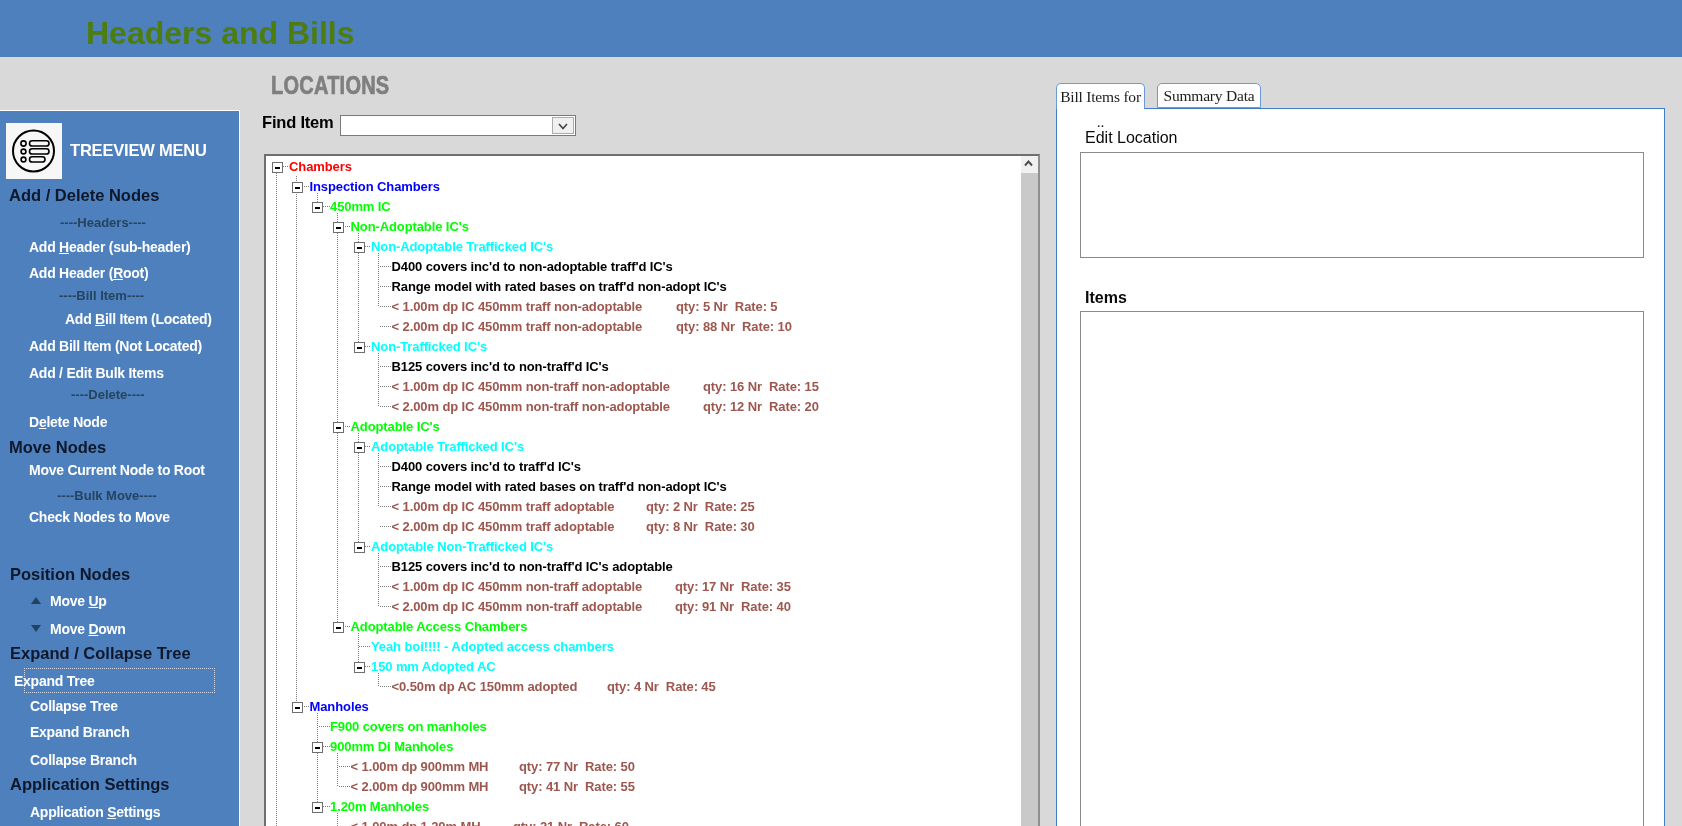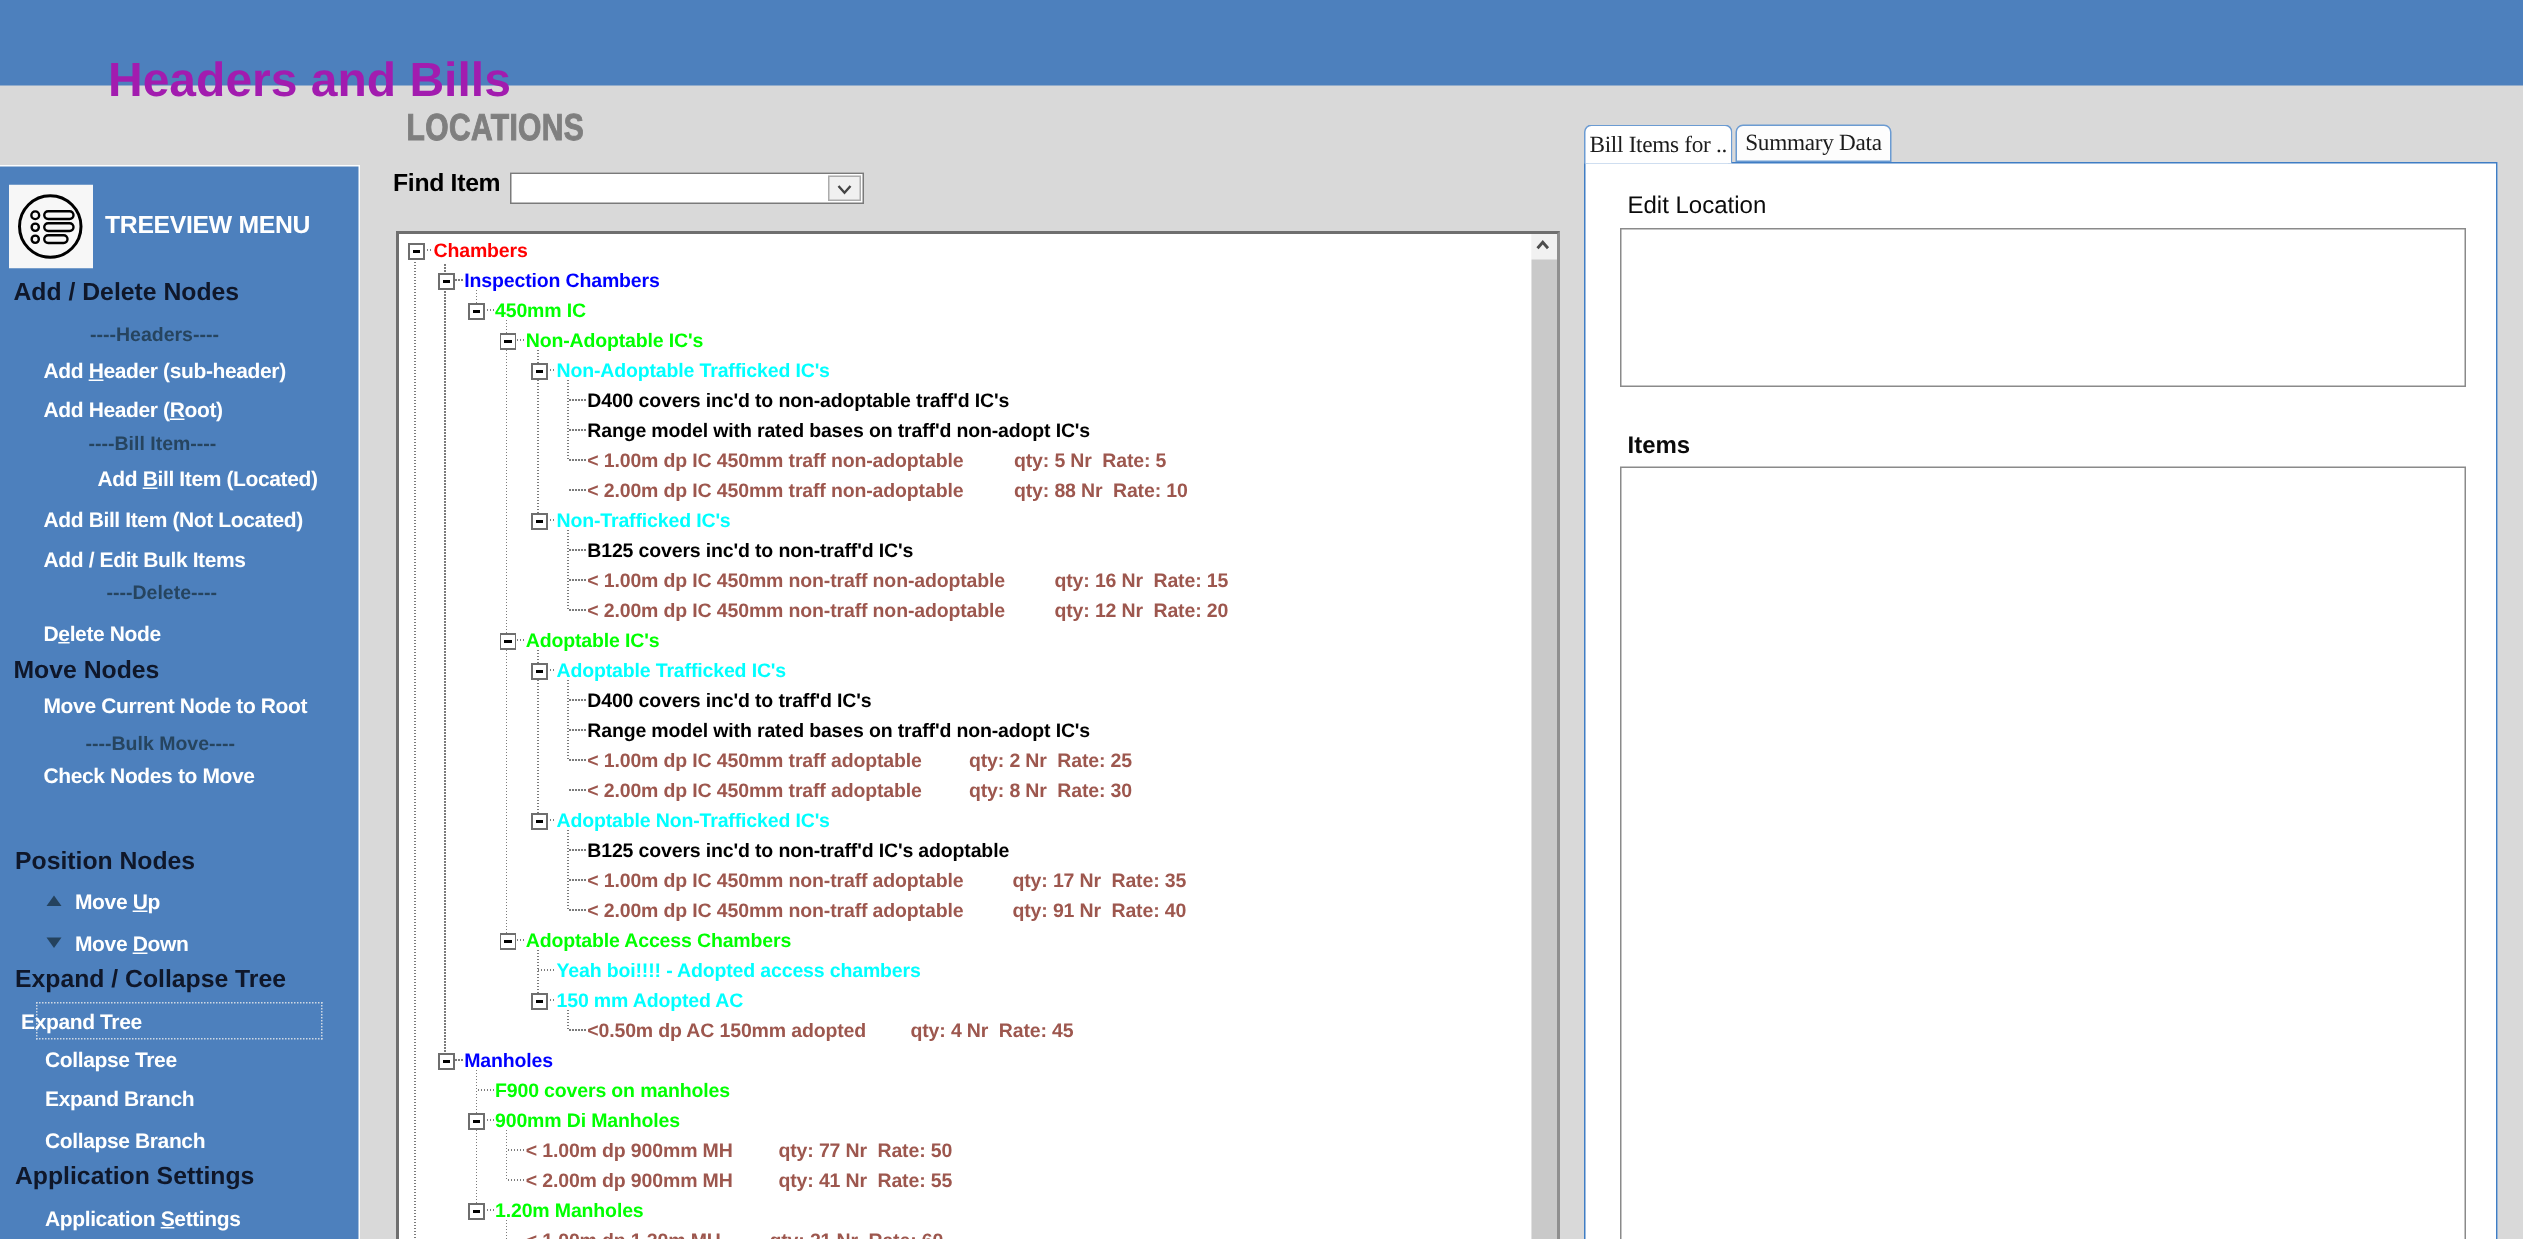--- a/index.html
+++ b/index.html
@@ -1,17 +1,17 @@
 <!DOCTYPE html>
 <html><head><meta charset="utf-8"><style>
 * { margin:0; padding:0; box-sizing:border-box; }
 html,body { width:1682px; height:826px; overflow:hidden; background:#d9d9d9;
   font-family:"Liberation Sans", sans-serif; }
 #topbar { position:absolute; left:0; top:0; width:1682px; height:57px; background:#4d80bd; }
-#title { position:absolute; left:72px; top:17px; font-size:32px; font-weight:bold; color:#a21caf; letter-spacing:0; line-height:32px;margin-top:20px; }
+#title { position:absolute; left:86px; top:17px; font-size:32px; font-weight:bold; color:#4d7c0f; letter-spacing:0; line-height:32px; }
 #sidebar { position:absolute; left:0; top:110px; width:240px; height:716px; background:#4d80bd;
   border-top:1.5px solid #fdfdfd; border-right:1.5px solid #fdfdfd; }
 #sidebar .sh { position:absolute; font-weight:bold; font-size:16.5px; color:#0f172a; letter-spacing:0; white-space:nowrap; line-height:20px; }
 #sidebar .ss { position:absolute; font-weight:bold; font-size:13px; color:#26445f; white-space:nowrap; line-height:20px; }
 #sidebar .si { position:absolute; font-weight:bold; font-size:14px; color:#ffffff; letter-spacing:-0.25px; white-space:nowrap; line-height:20px; }
 .tri { position:absolute; width:0; height:0; }
 .tri.up { border-left:5.5px solid transparent; border-right:5.5px solid transparent; border-bottom:7px solid #24425e; }
 .tri.dn { border-left:5.5px solid transparent; border-right:5.5px solid transparent; border-top:7px solid #24425e; }
 .focusbox { position:absolute; left:24px; top:557px; width:191px; height:25px; border:1px dotted #cfd8e4; }
 #icon { position:absolute; left:6px; top:12px; width:56px; height:56px; }
@@ -20,21 +20,21 @@
 #finditem { position:absolute; left:262px; top:113px; font-size:16.5px; font-weight:bold; color:#000; letter-spacing:-0.2px; }
 #combo { position:absolute; left:340px; top:115px; width:236px; height:21px; background:#fff; border:1px solid #7a7a7a; }
 #combo .btn { position:absolute; right:1px; top:1px; width:22px; height:17px; background:#f0f0f0; border:1px solid #acacac; }
 #combo .btn svg { position:absolute; left:2px; top:0px; }
 #treebox { position:absolute; left:264px; top:154px; width:776px; height:680px; background:#fff;
   border:2px solid #6f6f6f; border-right-color:#8f8f8f; border-bottom-color:#8f8f8f; }
 .tt { font-family:"Liberation Sans", sans-serif; font-size:13px; font-weight:bold; letter-spacing:-0.1px; }
 #scroll { position:absolute; right:0; top:0; width:17px; height:676px; background:#f1f1f1; }
 #scroll .btnup { position:absolute; left:0; top:0; width:17px; height:17px; background:#f1f1f1; }
 #scroll .thumb { position:absolute; left:0; top:17px; width:17px; height:659px; background:#c9c9c9; }
-#tab1 { position:absolute; left:1056px; top:83px; width:99px; height:26px; background:#fff;
+#tab1 { position:absolute; left:1056px; top:83px; width:89px; height:26px; background:#fff;
   border:1px solid #6b9bd2; border-bottom:none; border-radius:5px 5px 0 0; z-index:5;
   font-family:"Liberation Serif", serif; font-size:15.5px; color:#1c1c1c; text-align:center; line-height:25px; letter-spacing:-0.2px;}
 #tab2 { position:absolute; left:1157px; top:83px; width:104px; height:25px; background:#fdfdfd;
   border:1px solid #6b9bd2; border-radius:5px 5px 0 0; z-index:5;
   font-family:"Liberation Serif", serif; font-size:15.5px; color:#1c1c1c; text-align:center; line-height:24px; letter-spacing:-0.2px;}
 #panel { position:absolute; left:1056px; top:108px; width:609px; height:719px; background:#fff; border:1.5px solid #3f7dc4; }
 #lbl-editloc { position:absolute; left:1085px; top:129px; font-size:16px; font-weight:normal; color:#0a0a0a; z-index:6; }
 #box-editloc { position:absolute; left:1080px; top:152px; width:564px; height:106px; background:#fff; border:1px solid #8a8a8a; z-index:6; }
 #lbl-items { position:absolute; left:1085px; top:289px; font-size:16px; font-weight:bold; color:#0a0a0a; z-index:6; }
 #box-items { position:absolute; left:1080px; top:311px; width:564px; height:520px; background:#fff; border:1px solid #8a8a8a; z-index:6; }

